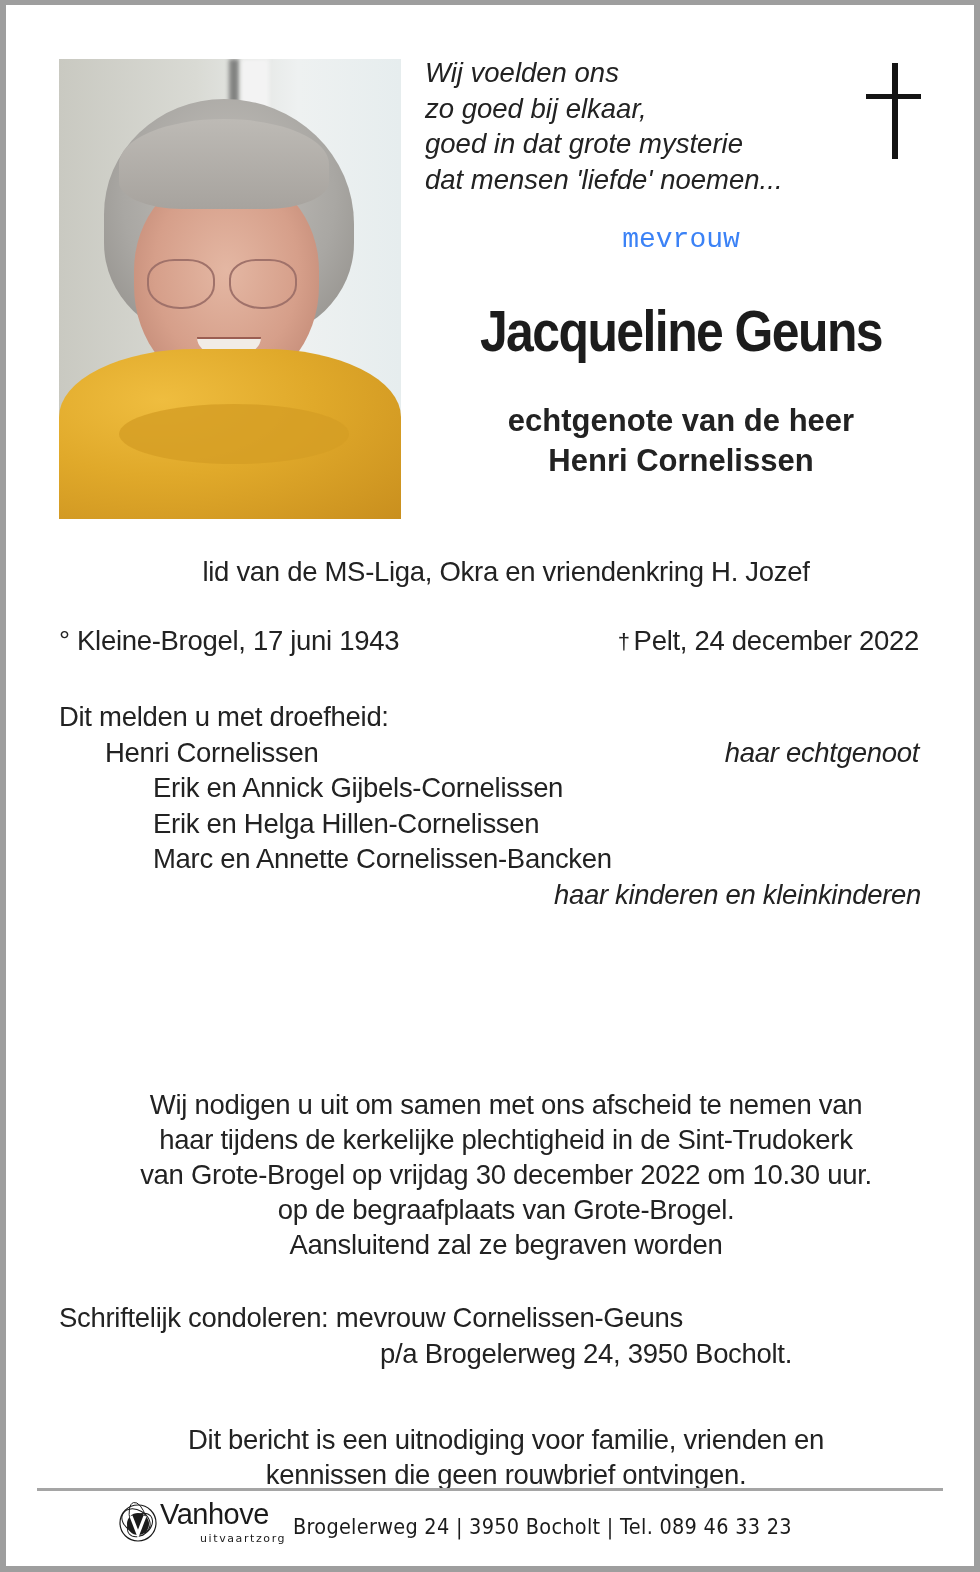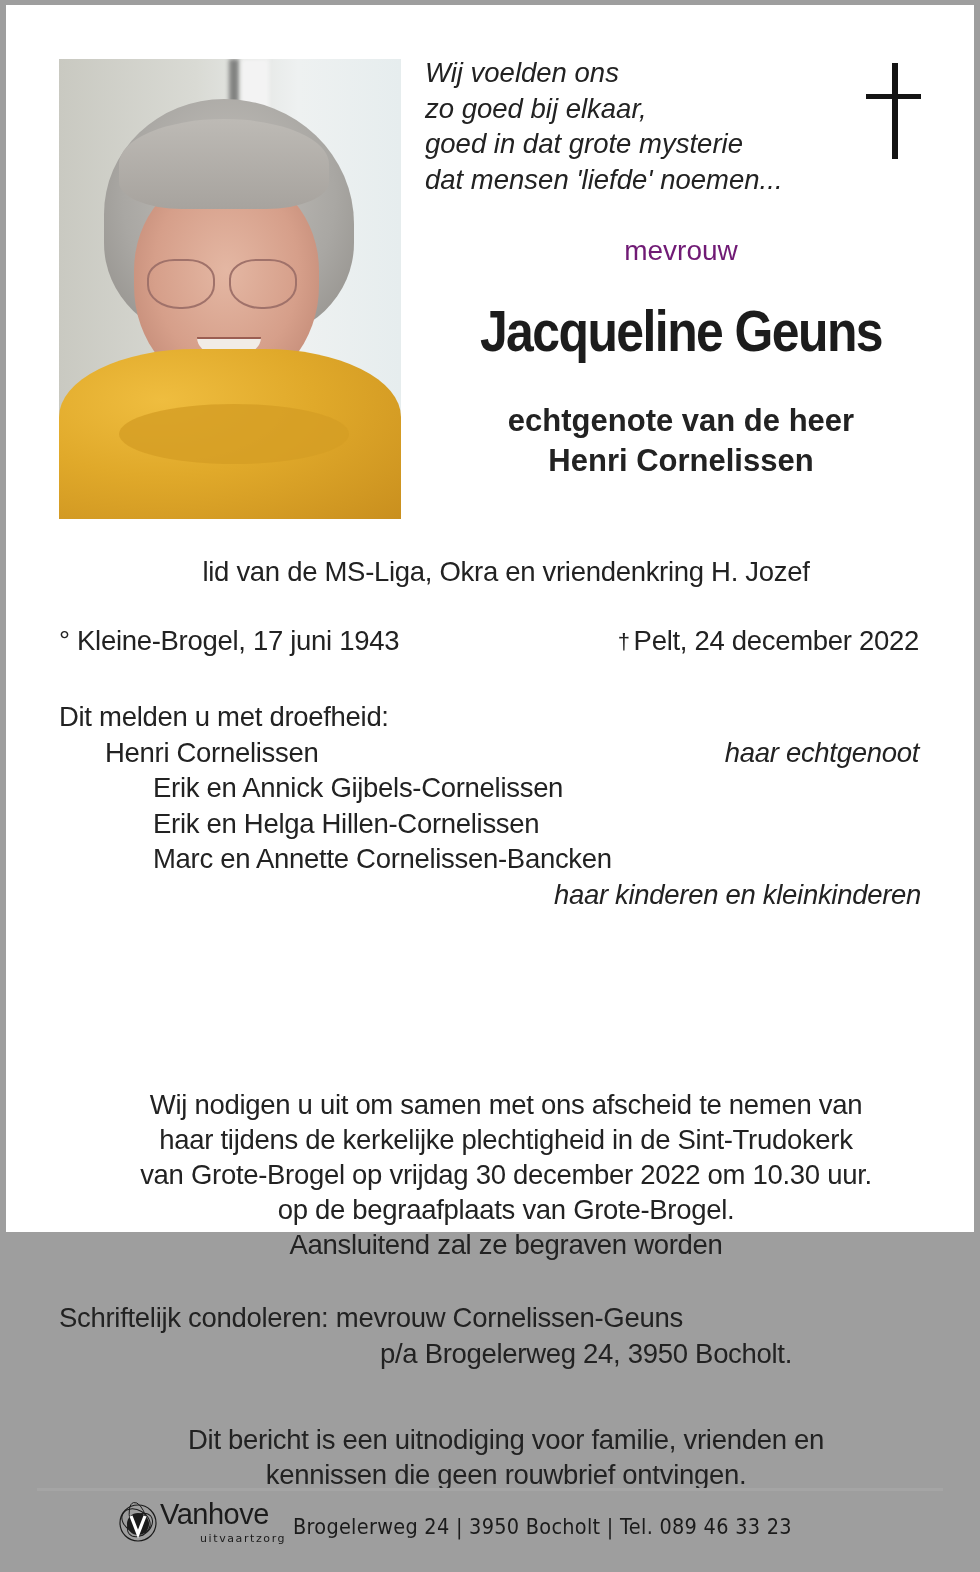--- a/index.html
+++ b/index.html
@@ -1,21 +1,21 @@
 <!DOCTYPE html>
 <html><head>
 <meta charset="utf-8">
 <style>
   html, body { margin:0; padding:0; }
   body {
     width:980px; height:1572px; background:#9e9e9e; position:relative; overflow:hidden;
     font-family:"Liberation Sans", sans-serif; color:#1e1e1e;
   }
   .page {
-    position:absolute; left:6px; top:5px; width:968px; height:1227px; background:#ffffff;
+    position:absolute; left:6px; top:5px; width:968px; height:1561px; background:#ffffff;
   }
   .abs { position:absolute; }
   
   .photo {
     position:absolute; left:53px; top:54px; width:342px; height:460px; overflow:hidden;
     background:linear-gradient(90deg,#c9c9c1 0%,#d9dad4 40%,#eef1f1 70%,#e6edee 100%);
   }
   .photo .window { position:absolute; left:170px; top:0; width:10px; height:60px; background:#444; opacity:.6; filter:blur(2px);}
   .photo .window2 { position:absolute; left:182px; top:0; width:28px; height:60px; background:#f3f3f3; filter:blur(2px);}
   .photo .hair { position:absolute; left:45px; top:40px; width:250px; height:240px; border-radius:48% 52% 40% 40%; background:radial-gradient(ellipse at 50% 40%, #c4c1bc 0%, #a9a7a3 60%, #8e8b86 100%); }
@@ -29,21 +29,21 @@
   .photo .scarf2 { position:absolute; left:60px; top:345px; width:230px; height:60px; border-radius:50%; background:#d49d24; opacity:.8; }
 
   .poem {
     left:419px; top:50px; font-style:italic; font-size:27.5px; line-height:35.5px; color:#222;
     white-space:pre;
   }
   .cross-v { left:886px; top:58px; width:6px; height:96px; background:#141414; }
   .cross-h { left:860px; top:89px; width:55px; height:5px; background:#141414; }
 
   .center-block { left:425px; width:500px; text-align:center; }
-  .honorific { top:230px; font-size:28px; color:#701a75; }
+  .honorific { top:219px; font-size:28px; color:#3b82f6;font-family:Liberation Mono, monospace; }
   .name { top:292px; font-size:58px; font-weight:bold; letter-spacing:-1.8px; color:#1c1c1c; transform:scaleX(0.86); transform-origin:center; }
   .spouse { top:396px; font-size:31px; font-weight:bold; line-height:40px; color:#222; }
 
   .body-text { font-size:27.5px; color:#222; letter-spacing:-0.3px; }
   .center-full { left:16px; width:968px; text-align:center; }
   .membership { top:551px; }
   .birth { left:53px; top:620px; }
   .death { right:55px; top:620px; }
   .death .dagger { font-size:22px; margin-right:4px; position:relative; top:-1px; }
 

